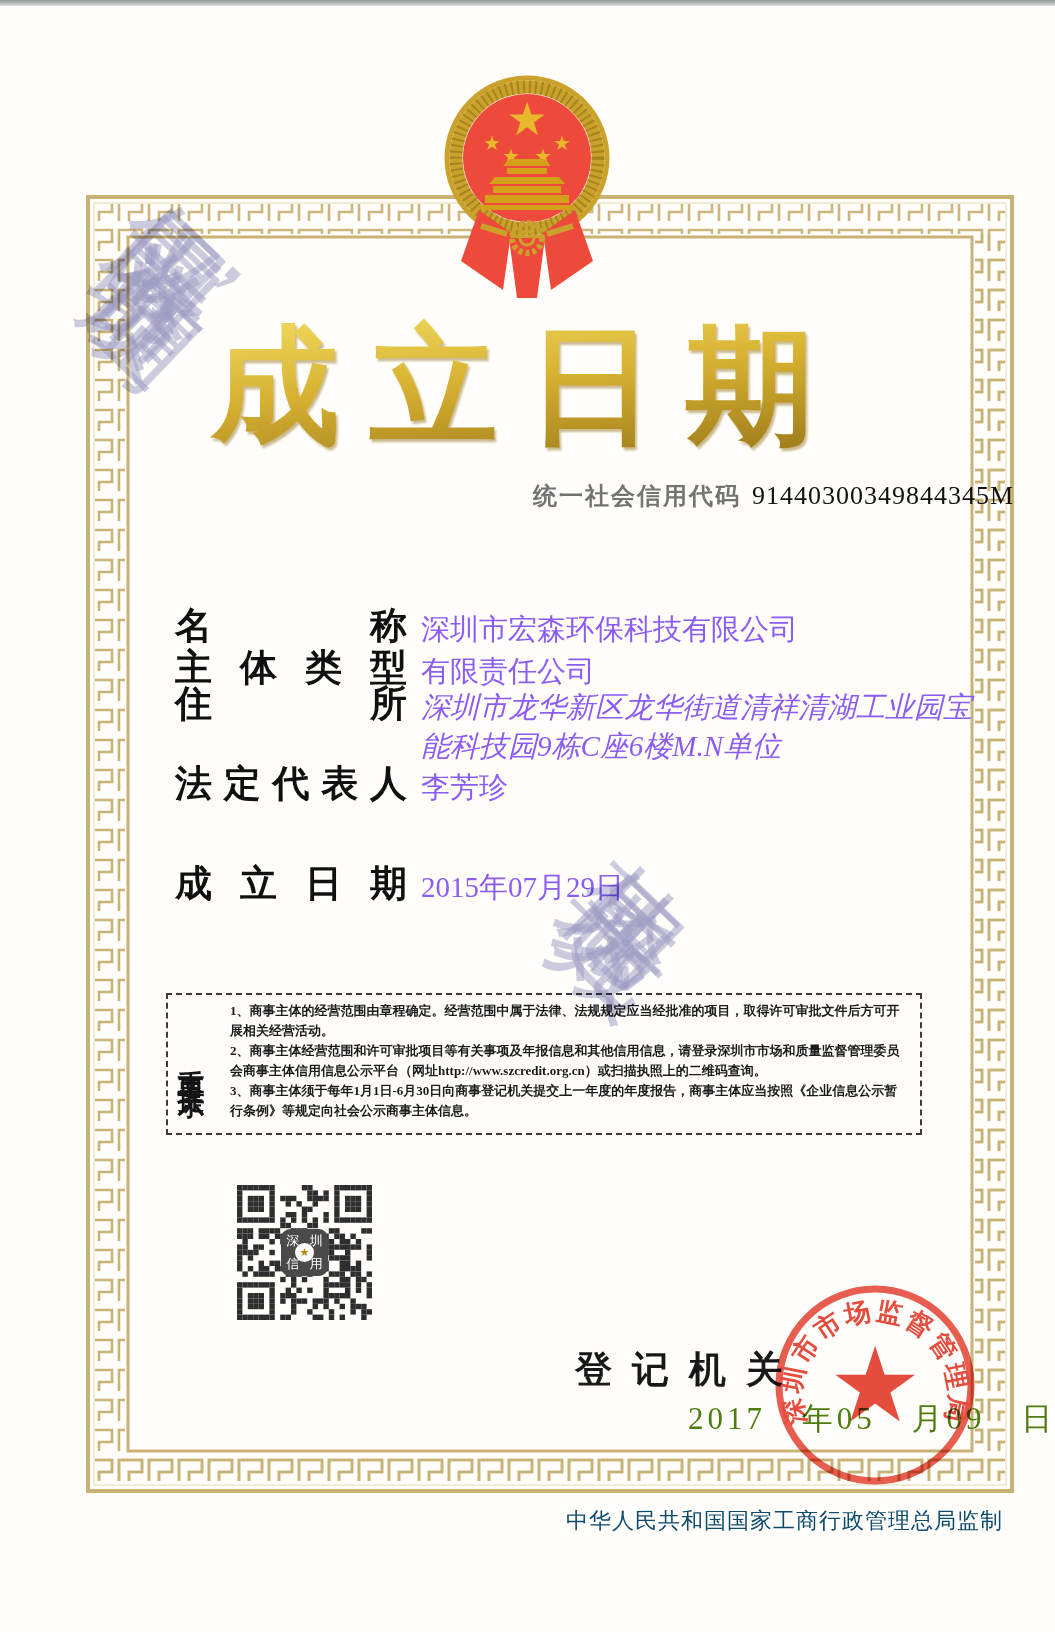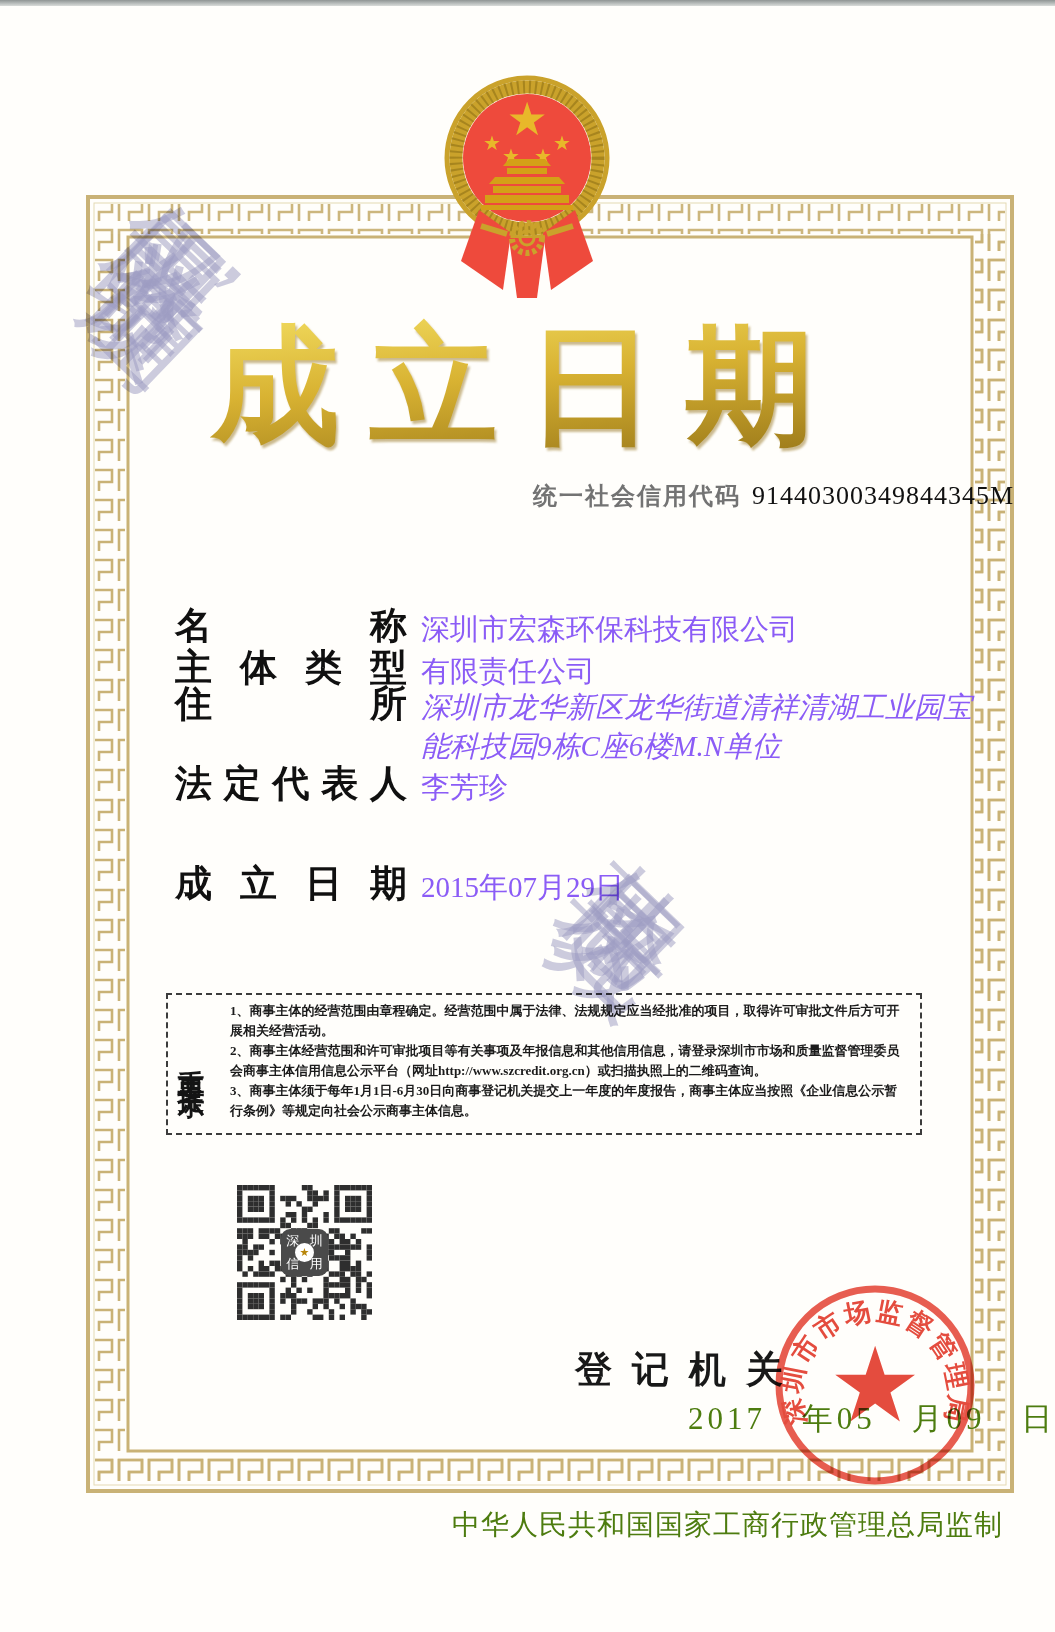--- a/index.html
+++ b/index.html
@@ -55,22 +55,22 @@
                    font-size:11px;color:#b8860b;}
   
   .reg-label{position:absolute;left:575px;top:1345px;
              font-family:"Liberation Sans","DejaVu Sans",sans-serif;font-weight:600;
              font-size:37px;letter-spacing:20px;color:#181818;z-index:3;white-space:nowrap;}
   .reg-date{position:absolute;left:688px;top:1398px;font-size:31px;letter-spacing:4px;
             word-spacing:24px;color:#4d7c0f;z-index:3;white-space:nowrap;}
   
   .stamp{position:absolute;left:773px;top:1283px;z-index:6;mix-blend-mode:multiply;opacity:.92;}
   
-  .footer{position:absolute;right:52px;top:1506px;font-size:28px;letter-spacing:1px;
-          color:#4d7c0f;z-index:3;white-space:nowrap;}
+  .footer{position:absolute;right:52px;top:1506px;font-size:22px;letter-spacing:1px;
+          color:#0c4a6e;z-index:3;white-space:nowrap;}
   
   .watermark{position:absolute;writing-mode:vertical-rl;z-index:5;pointer-events:none;
              font-family:"Liberation Sans","DejaVu Sans",sans-serif;font-weight:500;
              font-size:106px;letter-spacing:10px;color:rgba(158,158,198,.52);
              transform-origin:top left;transform:rotate(20deg);mix-blend-mode:multiply;}
   .wm1{left:190px;top:140px;}
   .wm2{left:652px;top:796px;}
   .watermark span{display:inline-block;transform:rotate(24deg);}
 </style>
 </head>

